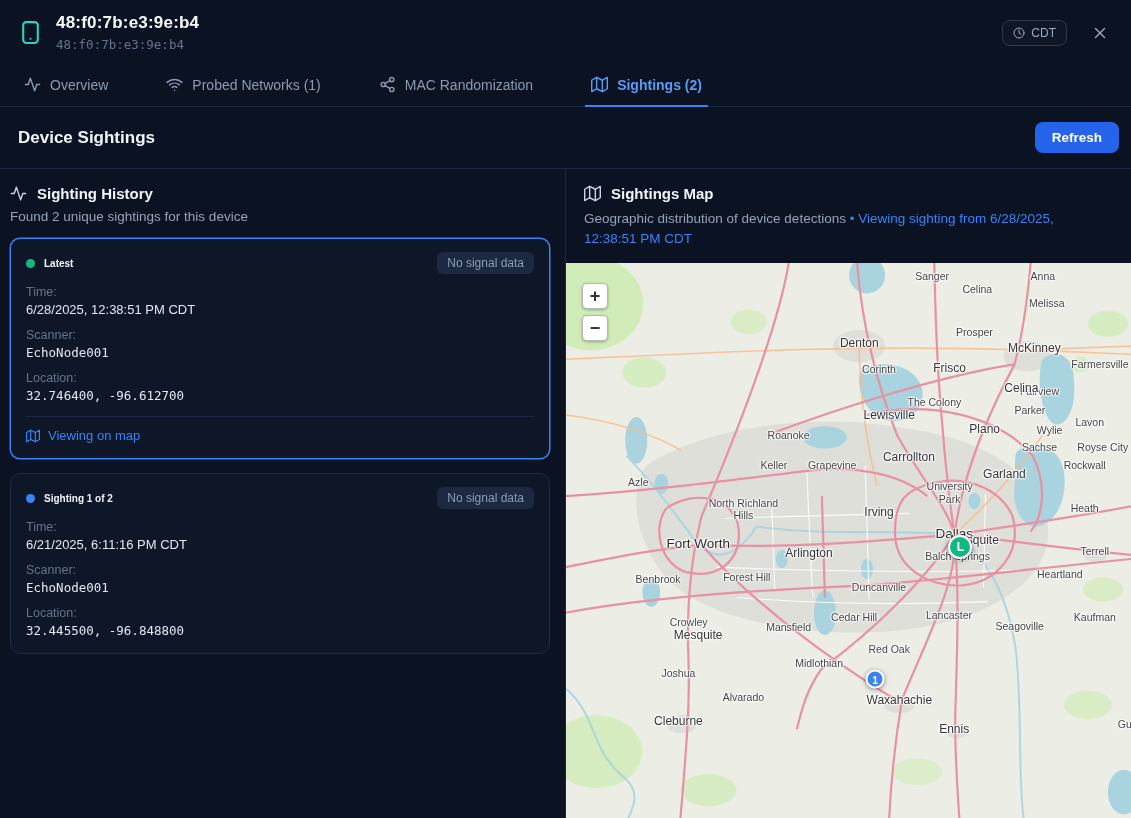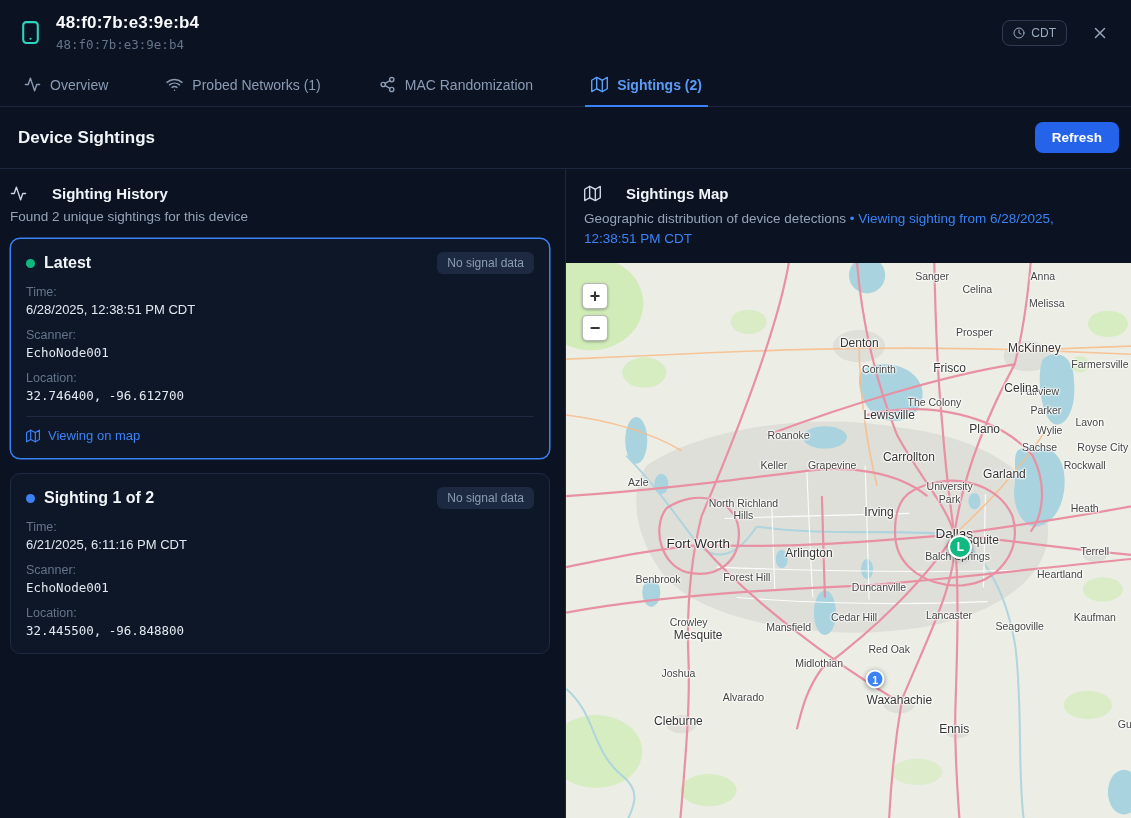--- a/index.html
+++ b/index.html
@@ -34,30 +34,30 @@
 
   
   .page-head { display:flex; align-items:center; justify-content:space-between; padding:15px 12px 15px 18px; flex:0 0 auto; }
   .page-head h1 { font-size:17px; font-weight:700; color:#f1f5f9; }
   .refresh { background:#2563eb; color:#fff; border:none; border-radius:8px; padding:8px 17px;
     font-size:13.5px; font-weight:600; cursor:pointer; font-family:"Liberation Sans",sans-serif; }
 
   
   .content { flex:1; display:flex; border-top:1px solid #1c2740; min-height:0; }
   .left { width:566px; min-width:566px; border-right:1px solid #1c2740; padding:16px 15px 0 10px; overflow:hidden; }
-  .panel-head { display:flex; align-items:center; gap:25px; font-size:15px; font-weight:700; color:#f1f5f9; }
+  .panel-head { display:flex; align-items:center; gap:10px; font-size:15px; font-weight:700; color:#f1f5f9; }
   .panel-head svg { width:17px; height:17px; color:#cbd5e1; }
   .panel-sub { margin-top:7px; font-size:13.5px; color:#94a3b8; }
 
   .card { margin-top:14px; background:#0e1728; border:1px solid #1e2a44; border-radius:10px; padding:13px 15px 15px; cursor:pointer; }
   .card:first-of-type { margin-top:22px; }
   .card.selected { border-color:var(--accent); box-shadow:0 0 0 .5px var(--accent); }
   .card-head { display:flex; align-items:center; gap:9px; }
   .dot { width:9px; height:9px; border-radius:50%; flex:0 0 auto; }
-  .card-title { font-size:16px; font-weight:700; color:#f1f5f9; flex:1; }
+  .card-title { font-size:10px; font-weight:700; color:#f1f5f9; flex:1; }
   .badge { background:#1c2940; color:#8b9cb5; font-size:12px; padding:4px 10px; border-radius:6px; white-space:nowrap; }
   .field { margin-top:11px; }
   .field-label { font-size:12.5px; color:#64748b; }
   .field-value { margin-top:3px; font-size:13px; color:#e2e8f0; }
   .field-value.mono { font-size:12.5px; }
   .card-link { margin-top:13px; padding-top:11px; border-top:1px solid #1e2a44; display:flex; align-items:center; gap:8px;
     color:var(--accent); font-size:13px; }
   .card-link svg { width:14px; height:14px; }
 
   .right { flex:1; display:flex; flex-direction:column; min-width:0; }
@@ -329,21 +329,21 @@
           <span class="city-label sm" style="left: 85.1%; top: 7.3%;">Melissa</span>
           <span class="city-label sm" style="left: 72.3%; top: 12.6%;">Prosper</span>
           <span class="city-label lg" style="left: 51.9%; top: 14.6%;">Denton</span>
           <span class="city-label lg" style="left: 82.9%; top: 15.5%;">McKinney</span>
           <span class="city-label sm" style="left: 83.8%; top: 17.9%; margin-top: 29px;">Fairview</span>
           <span class="city-label sm" style="left: 94.5%; top: 18.2%;">Farmersville</span>
           <span class="city-label sm" style="left: 55.4%; top: 19.2%;">Corinth</span>
           <span class="city-label lg" style="left: 67.9%; top: 19.2%;">Frisco</span>
           <span class="city-label lg" style="left: 80.6%; top: 22.8%;">Celina</span>
           <span class="city-label sm" style="left: 65.2%; top: 25.2%;">The Colony</span>
-          <span class="city-label sm" style="left: 82.1%; top: 26.6%; margin-left: 16px;">Parker</span>
+          <span class="city-label sm" style="left: 82.1%; top: 26.6%;">Parker</span>
           <span class="city-label lg" style="left: 57.2%; top: 27.7%;">Lewisville</span>
           <span class="city-label lg" style="left: 74.1%; top: 30.1%;">Plano</span>
           <span class="city-label sm" style="left: 85.6%; top: 30.1%;">Wylie</span>
           <span class="city-label sm" style="left: 92.7%; top: 28.8%;">Lavon</span>
           <span class="city-label sm" style="left: 39.4%; top: 31%;">Roanoke</span>
           <span class="city-label sm" style="left: 83.8%; top: 33.2%;">Sachse</span>
           <span class="city-label sm" style="left: 95%; top: 33.2%;">Royse City</span>
           <span class="city-label sm" style="left: 36.8%; top: 36.5%;">Keller</span>
           <span class="city-label sm" style="left: 47.1%; top: 36.5%;">Grapevine</span>
           <span class="city-label lg" style="left: 60.7%; top: 35.2%;">Carrollton</span>

